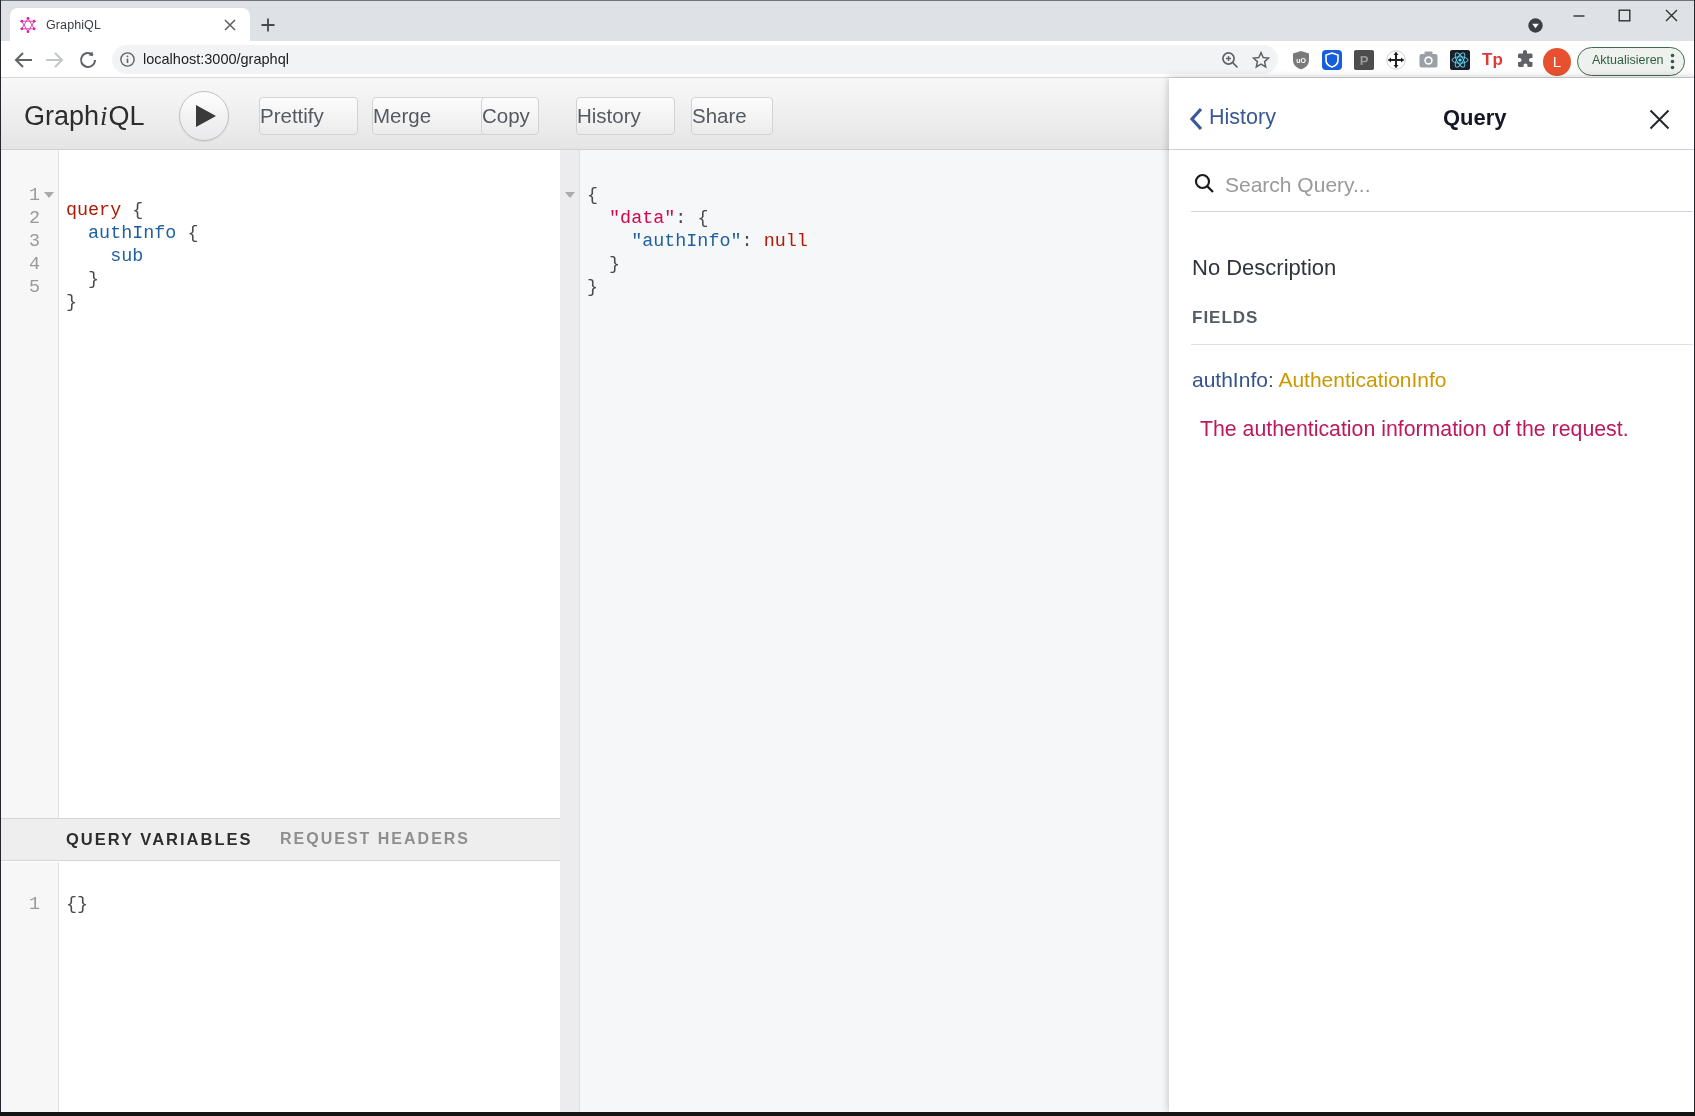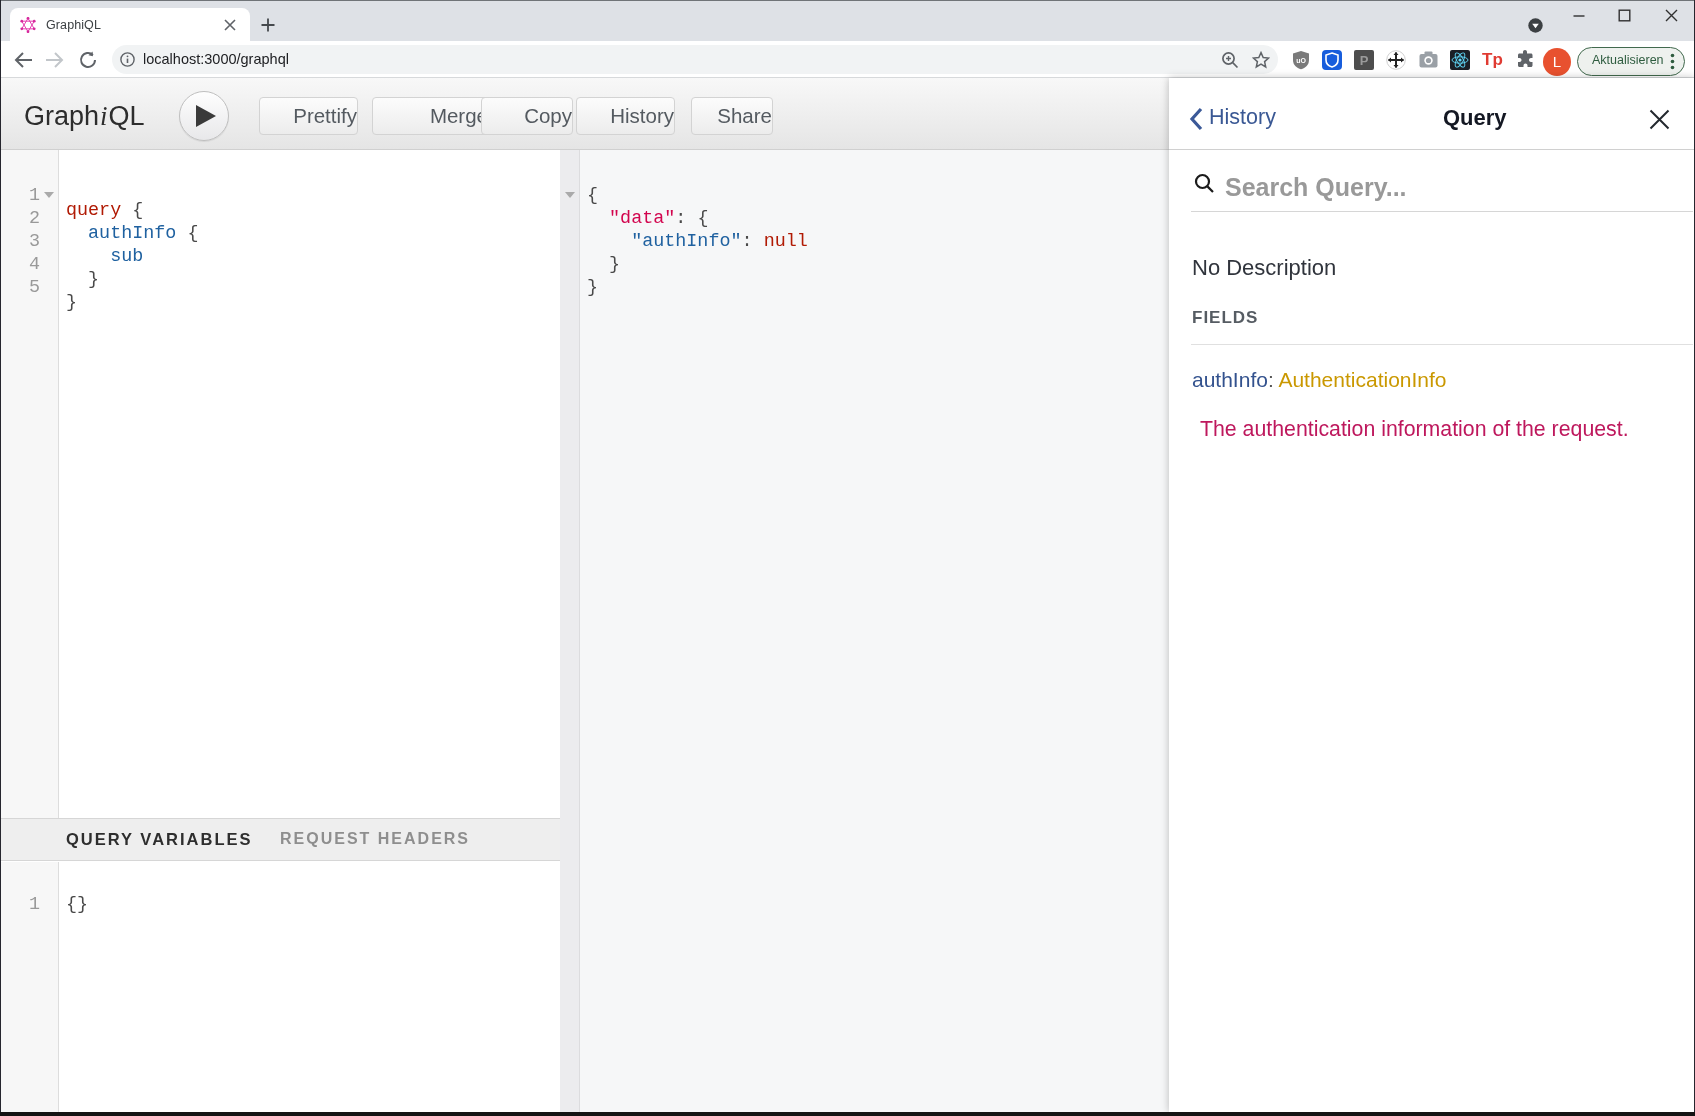--- a/index.html
+++ b/index.html
@@ -20,21 +20,21 @@
   #winborderL { left:0; top:0; width:1px; height:1112px; background:#26262e; }
   #winborderR { left:1694px; top:0; width:1px; height:1112px; background:#26262e; }
   #bottombar { left:0; top:1112px; width:1695px; height:4px; background:#141414; }
 
   
   #gqltopbar { left:0; top:78px; width:1695px; height:72px; background:linear-gradient(#f8f8f8,#e5e5e5); border-bottom:1px solid #d0d0d0; }
   #gqllogo { left:24px; top:101px; font-size:27px; color:#2d2d2d; }
   #gqllogo i { font-family:"Liberation Serif", serif; font-style:italic; padding:0 1px; }
   #execbtn { left:179px; top:91px; width:50px; height:50px; border-radius:50%; border:1px solid #bfbfbf; background:linear-gradient(#fefefe,#e8e8ea); box-shadow:0 1px 1px rgba(0,0,0,0.08); }
   #exectri { left:196px; top:105px; width:0; height:0; border-left:20px solid #3a3a3a; border-top:11.5px solid transparent; border-bottom:11.5px solid transparent; }
-  .toolbtn { top:97px; height:38px; border:1px solid #d3d3d3; border-radius:4px; background:linear-gradient(#fcfcfc,#ececec); color:#545a60; font-size:20.5px; text-align:right; line-height:36px; }
+  .toolbtn { top:97px; height:38px; border:1px solid #d3d3d3; border-radius:4px; background:linear-gradient(#fcfcfc,#ececec); color:#545a60; font-size:20.5px; text-align:left; line-height:36px; }
 
   
   #querypane { left:0; top:150px; width:560px; height:668px; background:#fff; }
   #gutter1 { left:0; top:150px; width:59px; height:668px; background:#f7f7f7; border-right:1px solid #ddd; }
   #varsbar { left:0; top:818px; width:560px; height:43px; background:#eee; border-top:1px solid #d6d6d6; border-bottom:1px solid #d6d6d6; }
   #varspane { left:0; top:862px; width:560px; height:250px; background:#fff; }
   #gutter2 { left:0; top:862px; width:59px; height:250px; background:#f7f7f7; border-right:1px solid #ddd; }
   #divider { left:560px; top:150px; width:20px; height:962px; background:#ececee; border-right:1px solid #dcdcde; }
   #resultpane { left:580px; top:150px; width:589px; height:962px; background:#f6f7f8; }
 
@@ -47,21 +47,21 @@
   .fold { width:0; height:0; border-top:6px solid #aaa; border-left:5px solid transparent; border-right:5px solid transparent; }
 
   #vtitle1 { left:66px; top:830px; font-size:16.5px; font-weight:bold; letter-spacing:2px; color:#2e2e2e; }
   #vtitle2 { left:280px; top:830px; font-size:16px; font-weight:bold; letter-spacing:2px; color:#8e8e8e; }
 
   
   #docpanel { left:1169px; top:78px; width:526px; height:1034px; background:#fff; box-shadow:0 0 8px rgba(0,0,0,0.25); }
   #docheader { left:1169px; top:78px; width:526px; height:72px; background:#fff; border-bottom:1px solid #d0d0d0; }
   #schema { left:1209px; top:105px; font-size:21.5px; color:#3a5894; }
   #doctitle { left:1443px; top:105px; font-size:22px; font-weight:bold; color:#141823; }
-  #searchtext { left:1225px; top:173px; font-size:25px; color:#999;font-weight:bold; }
+  #searchtext { left:1225px; top:173px; font-size:21px; color:#999; }
   #searchline { left:1191px; top:211px; width:502px; height:1px; background:#d6d6d6; }
   #nodesc { left:1192px; top:229px; font-size:22px; color:#30343c;margin-top:26px; }
   #fieldshdr { left:1192px; top:308px; font-size:17px; font-weight:bold; letter-spacing:1px; color:#565c63; }
   #fieldsline { left:1191px; top:344px; width:502px; height:1px; background:#e0e0e0; }
   #fieldrow { left:1192px; top:368px; font-size:21px; }
   #fielddesc { left:1200px; top:417px; font-size:21.3px; color:#be185d; }
   .fname { color:#33528e; }
   .ftype { color:#CA9800;text-align:center; }
 </style>
 </head>
@@ -188,21 +188,21 @@
     <circle cx="2.5" cy="14.5" r="1.8" fill="#2e5c3f"></circle>
   </svg>
   <div class="abs" style="left:0; top:77px; width:1695px; height:1px; background:#d7d9db;"></div>
 
   <div class="abs" id="gqltopbar"></div>
   <div class="abs" id="gqllogo">Graph<i>i</i>QL</div>
   <div class="abs" id="execbtn"></div>
   <div class="abs" id="exectri"></div>
   <div class="abs toolbtn" style="left:259px; width:99px;">Prettify</div>
   <div class="abs toolbtn" style="left:372px; width:117px;">Merge</div>
-  <div class="abs toolbtn" style="left:481px; width:92px;">Copy</div>
+  <div class="abs toolbtn" style="left:481px; width:58px;">Copy</div>
   <div class="abs toolbtn" style="left:576px; width:99px;">History</div>
   <div class="abs toolbtn" style="left:691px; width:82px;">Share</div>
 
   <div class="abs" id="querypane"></div>
   <div class="abs" id="gutter1"></div>
   <pre class="abs lnums" style="left:0; top:184px; width:40px;">1
 2
 3
 4
 5</pre>

